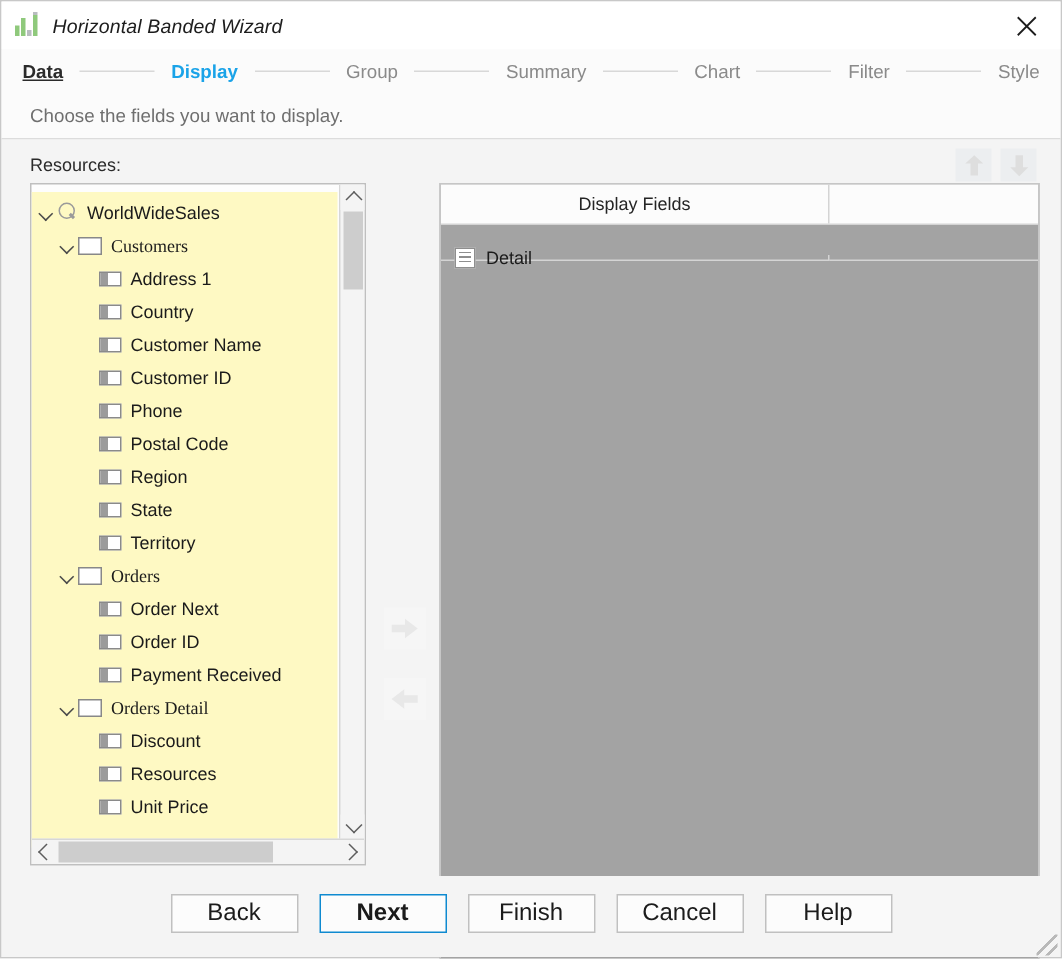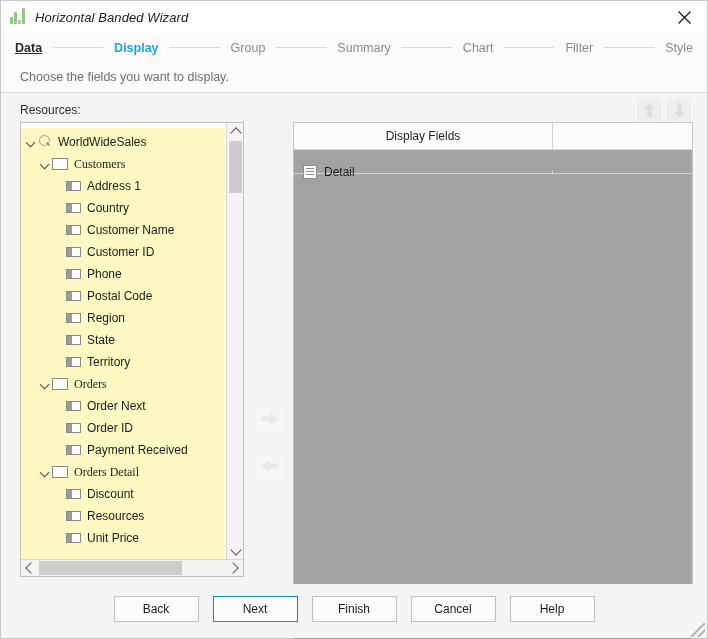--- a/index.html
+++ b/index.html
@@ -394,29 +394,30 @@
     display: flex;
     justify-content: center;
     gap: 14px;
   }
   .btn {
     width: 85px;
     height: 26px;
     box-sizing: border-box;
     border: 1px solid #c0c0c0;
     background: #fcfcfc;
-    font-size: 12px;
+    font-size: 16px;
     color: #1b1b1b;
     display: flex;
     align-items: center;
     justify-content: center;
     cursor: default;
   }
   .btn.primary {
     border: 1.5px solid #0f8ad0;
+    font-weight: bold;
   }
   .grip {
     position: absolute;
     right: 2px;
     bottom: 1px;
     width: 14px;
     height: 14px;
     background:
       linear-gradient(135deg, transparent 0 45%, #b8b8b8 45% 54%, transparent 54% 100%),
       linear-gradient(135deg, transparent 0 70%, #b8b8b8 70% 79%, transparent 79% 100%);

